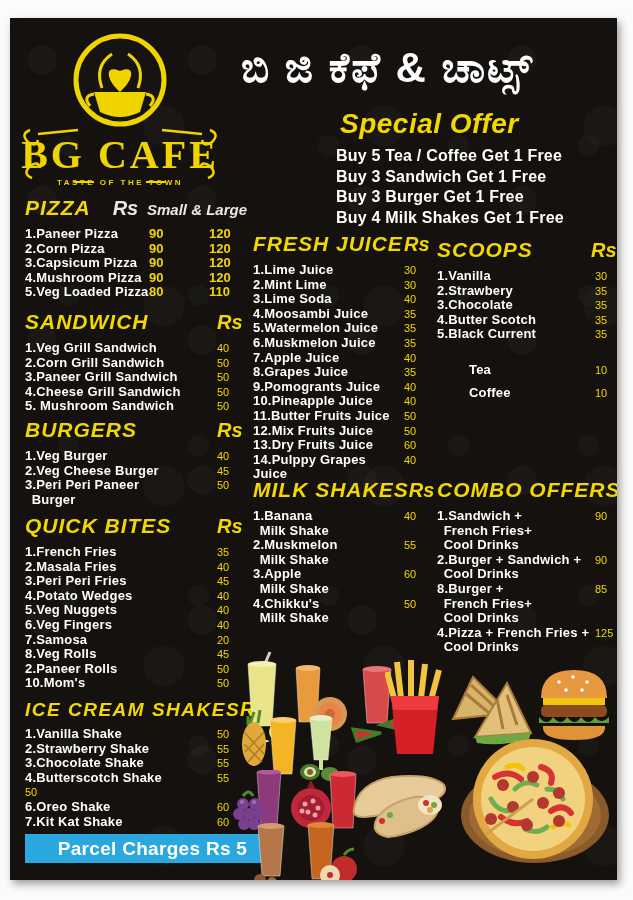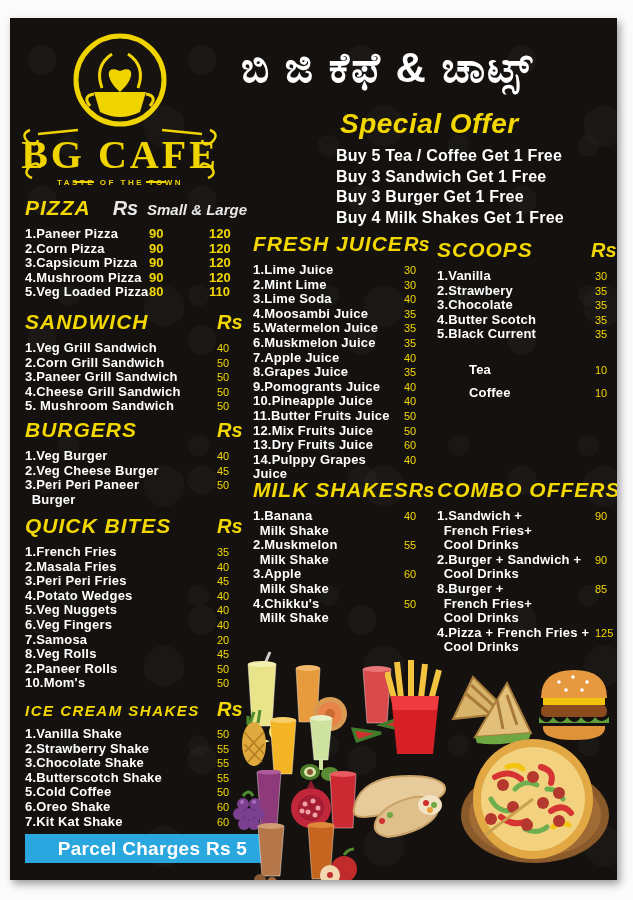--- a/index.html
+++ b/index.html
@@ -31,21 +31,21 @@
   .offer-line{color:#fff;font-weight:bold;font-size:16px;line-height:20.5px;letter-spacing:.2px;}
 
   .col{position:absolute;}
   .col-left{left:15px;top:178px;width:222px;}
   .col-mid{left:243px;top:214px;width:181px;}
   .col-right{left:427px;top:214px;width:188px;}
 
   .section{position:absolute;left:0;width:100%;}
   .sec-head{display:flex;align-items:baseline;margin-bottom:7px;}
   .sec-title{color:#f2d700;font-size:21px;font-weight:800;font-style:italic;letter-spacing:1px;white-space:nowrap;}
-  .sec-title.small{font-size:15px;letter-spacing:1.5px;}
+  .sec-title.small{font-size:19px;letter-spacing:1.5px;}
   .sec-rs{color:#f2d700;font-size:20px;font-weight:700;font-style:italic;margin-left:auto;width:30px;}
   .sec-rs.white{color:#e8e8e8;margin-left:22px;width:auto;}
   .sec-size{color:#e8e8e8;font-size:15px;font-weight:800;font-style:italic;margin-left:auto;}
   .row{display:flex;align-items:flex-start;}
   .cell-name{flex:1;color:#fff;font-size:13px;font-weight:bold;line-height:14.6px;letter-spacing:.2px;white-space:pre-line;}
   .cell-price{width:30px;color:#f2d700;font-size:11px;font-weight:normal;line-height:14.6px;}
   .pizza-list .cell-name{flex:none;width:124px;}
   .pizza-list .cell-small{width:60px;color:#f2d700;font-size:13px;font-weight:bold;line-height:14.6px;}
   .pizza-list .cell-large{flex:1;color:#f2d700;font-size:13px;font-weight:bold;line-height:14.6px;}
   .extras{margin-top:21px;}
@@ -249,21 +249,20 @@
           </div>
           <div class="row">
             <span class="cell-name">3.Chocolate Shake</span>
             <span class="cell-price">55</span>
           </div>
           <div class="row">
             <span class="cell-name">4.Butterscotch Shake</span>
             <span class="cell-price">55</span>
           </div>
           <div class="row">
-            <span class="cell-name">5.Cold Coffee</span>
             <span class="cell-price">50</span>
           </div>
           <div class="row">
             <span class="cell-name">6.Oreo Shake</span>
             <span class="cell-price">60</span>
           </div>
           <div class="row">
             <span class="cell-name">7.Kit Kat Shake</span>
             <span class="cell-price">60</span>
           </div>

